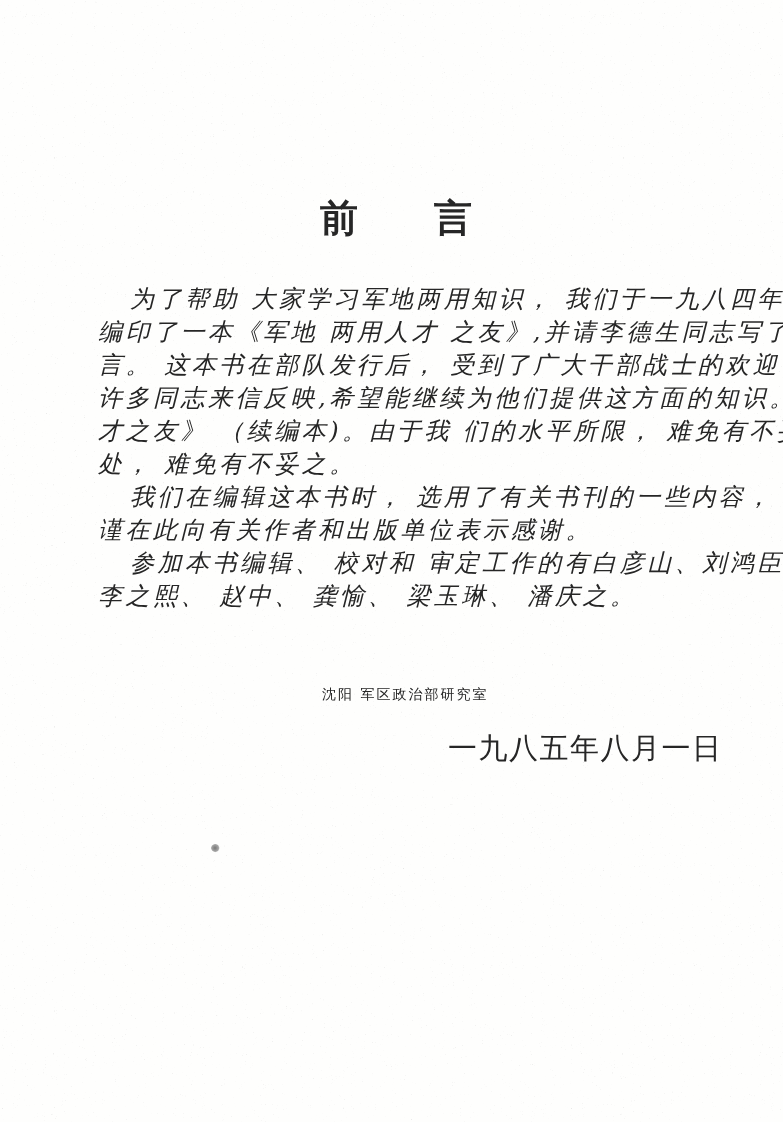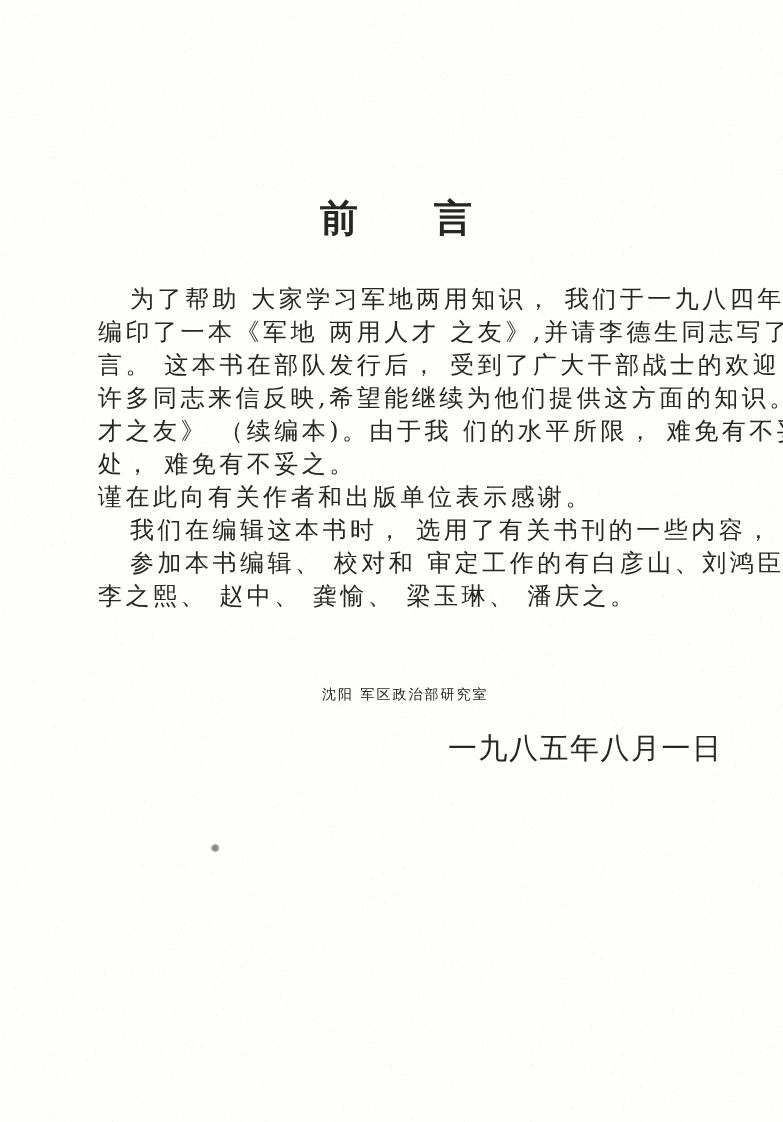--- a/index.html
+++ b/index.html
@@ -33,20 +33,21 @@
     top: 283px;
     left: 98px;
     width: 620px;
     font-size: 24px;
     letter-spacing: 3.5px;
   }
   .line {
     height: 33px;
     line-height: 33px;
     white-space: nowrap;
+    font-style: italic;
   }
   .indent { padding-left: 32px; }
   .signature {
     position: absolute;
     top: 686px;
     left: 322px;
     font-size: 14px;
     letter-spacing: 2px;
     white-space: nowrap;
   }
@@ -84,22 +85,22 @@
 
   <div class="title">前　　言</div>
 
   <div class="body-text">
     <div class="line indent">为了帮助 大家学习军地两用知识， 我们于一九八四年</div>
     <div class="line">编印了一本《军地 两用人才 之友》,并请李德生同志写了序</div>
     <div class="line">言。 这本书在部队发行后， 受到了广大干部战士的欢迎，</div>
     <div class="line">许多同志来信反映,希望能继续为他们提供这方面的知识。</div>
     <div class="line">才之友》 （续编本)。由于我 们的水平所限， 难免有不妥之</div>
     <div class="line">处， 难免有不妥之。</div>
+    <div class="line indent">我们在编辑这本书时， 选用了有关书刊的一些内容，</div>
     <div class="line">谨在此向有关作者和出版单位表示感谢。</div>
-    <div class="line indent">我们在编辑这本书时， 选用了有关书刊的一些内容，</div>
     <div class="line indent">参加本书编辑、 校对和 审定工作的有白彦山、刘鸿臣、</div>
     <div class="line">李之熙、 赵中、 龚愉、 梁玉琳、 潘庆之。</div>
   </div>
 
   <div class="signature">沈阳 军区政治部研究室</div>
 
   <div class="pub-date">一九八五年八月一日</div>
 
   <div class="smudge"></div>
 

